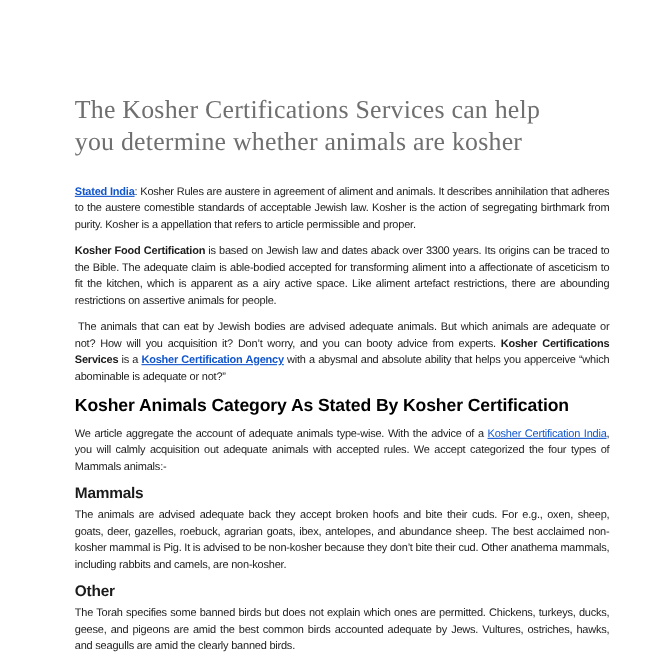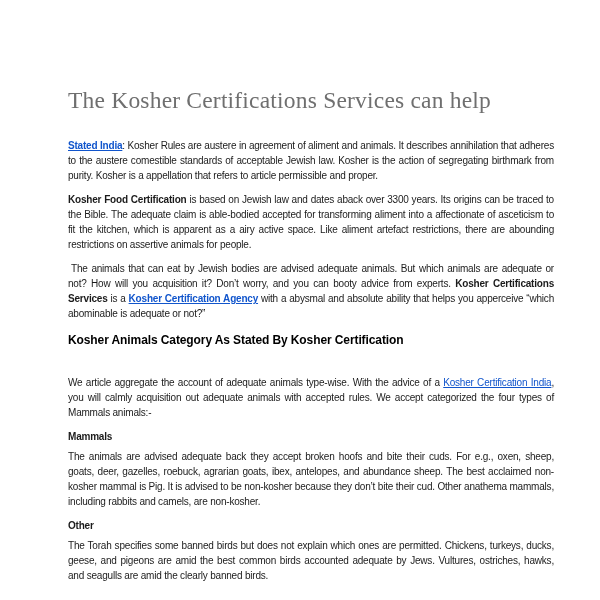--- a/index.html
+++ b/index.html
@@ -44,44 +44,45 @@
   }
   p.body.indent { text-indent: 3px; }
   b, .bold { font-weight: 700; }
   .link {
     color: var(--link-blue);
     text-decoration: underline;
     cursor: pointer;
   }
   .bold-link { font-weight: 700; }
   h2.section-heading {
-    font-size: 12px;
+    font-size: 16px;
     line-height: 21px;
     font-weight: 700;
     color: var(--heading-black);
     letter-spacing: -0.1px;
-    margin: 2px 0 24px 0;
+    margin: 2px 0 7px 0;
   }
   h3.sub-heading {
-    font-size: 10px;
+    font-size: 14px;
     letter-spacing: -0.2px;
     line-height: 15px;
     font-weight: 700;
     color: var(--body-text);
     margin: 0 0 5px 0;
   }
 </style>
 </head>
 <body>
 
 <div class="page">
   <div class="content">
 
     <h1 class="doc-title">
         <span class="tline">The Kosher Certifications Services can help</span>
+        <span class="tline">you determine whether animals are kosher</span>
       </h1>
 
     <p class="body"><a href="#" class="link bold-link">Stated India</a><span>: Kosher Rules are austere in agreement of aliment and animals. It describes annihilation that adheres to the austere comestible standards of acceptable Jewish law. Kosher is the action of segregating birthmark from purity. Kosher is a appellation that refers to article permissible and proper.</span></p>
 
     <p class="body"><b>Kosher Food Certification</b><span> is based on Jewish law and dates aback over 3300 years. Its origins can be traced to the Bible. The adequate claim is able-bodied accepted for transforming aliment into a affectionate of asceticism to fit the kitchen, which is apparent as a airy active space. Like aliment artefact restrictions, there are abounding restrictions on assertive animals for people.</span></p>
 
     <p class="body indent"><span>The animals that can eat by Jewish bodies are advised adequate animals. But which animals are adequate or not? How will you acquisition it? Don’t worry, and you can booty advice from experts. </span><b>Kosher Certifications Services</b><span> is a </span><a href="#" class="link bold-link">Kosher Certification Agency</a><span> with a abysmal and absolute ability that helps you apperceive “which abominable is adequate or not?”</span></p>
 
     <h2 class="section-heading">Kosher Animals Category As Stated By Kosher Certification</h2>
 

